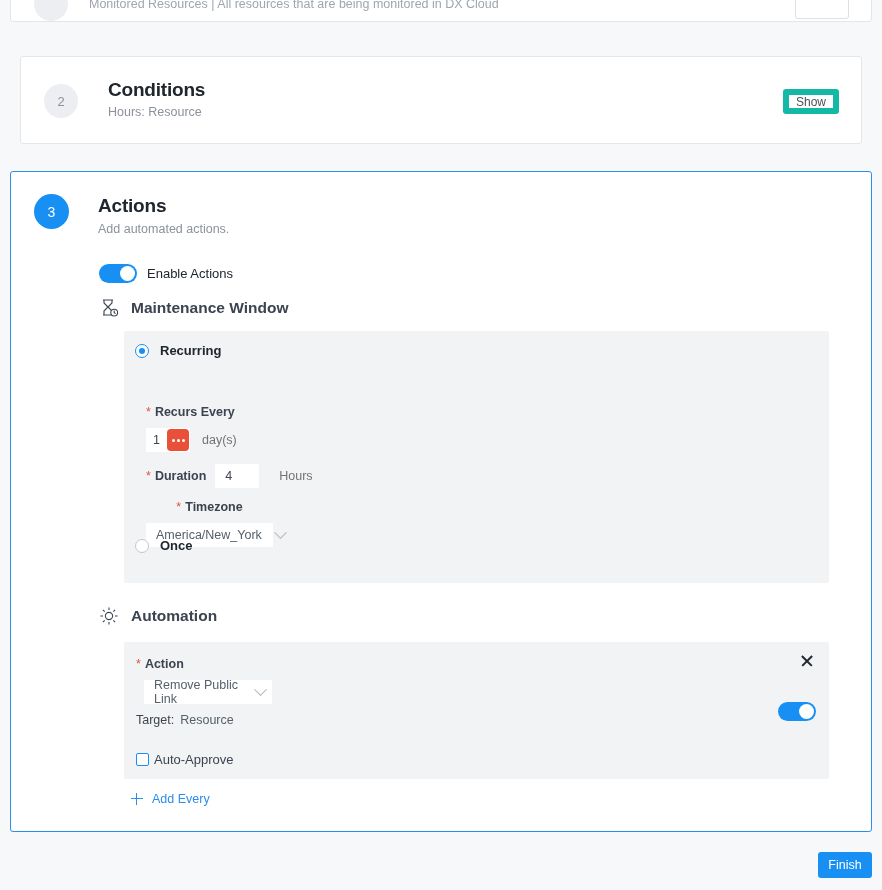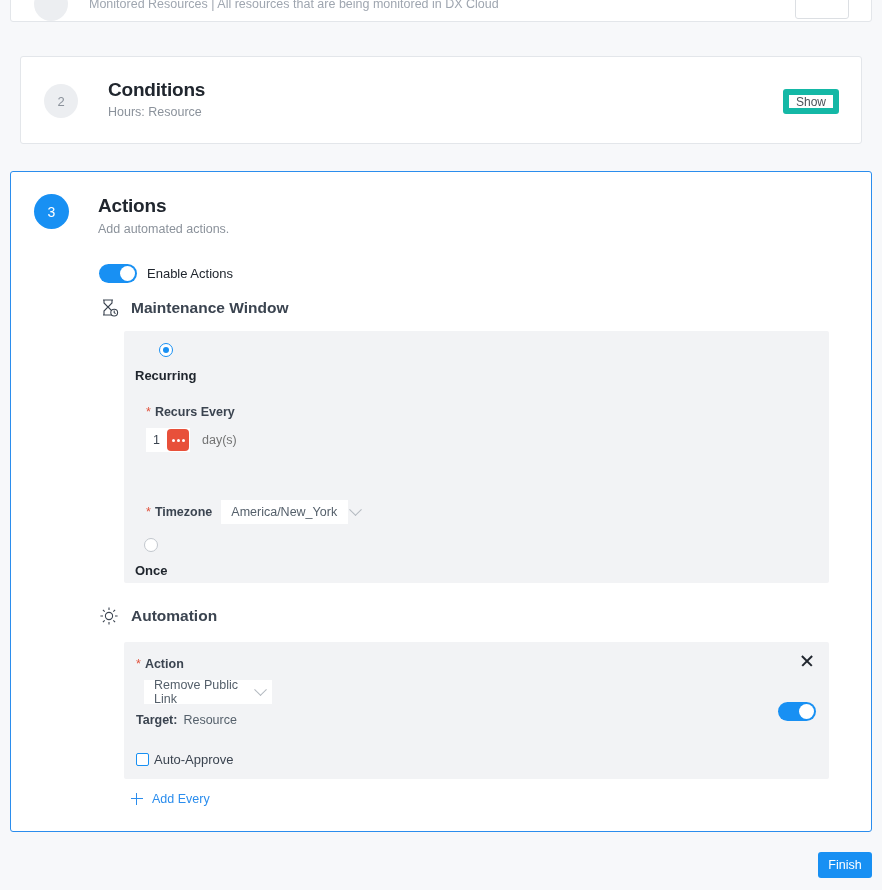--- a/index.html
+++ b/index.html
@@ -164,21 +164,21 @@
     flex: 0 0 auto; cursor: pointer;
   }
   .radio.checked { border-color: #1890f3; }
   .radio.checked::after {
     content: ""; position: absolute;
     left: 3px; top: 3px; width: 6px; height: 6px;
     border-radius: 50%; background: #1890f3;
   }
 
   .radio-row {
-    position: absolute; display: flex; align-items: center; gap: 11px; flex-direction: column;
+    position: absolute; display: flex; align-items: center; gap: 11px;
   }
   .radio-row .rlabel { font-size: 13px; font-weight: bold; color: #20262e; }
 
   .row-recurring { left: 11px; top: 12px; }
   .row-once      { left: 11px; top: 207px; }
 
   
   .field-row {
     position: absolute; display: flex; align-items: center;
   }
@@ -240,34 +240,34 @@
   .busy-badge i {
     width: 3px; height: 3px; border-radius: 50%;
     background: #ffffff; display: block;
   }
   .unit { font-size: 12.5px; color: #737373; }
 
   .row-duration { left: 22px; top: 133px; gap: 9px; }
   .row-duration .ctrl-input { width: 44px; }
   .row-duration .unit { margin-left: 11px; }
 
-  .row-timezone { left: 22px; top: 169px; gap: 9px; }
+  .row-timezone { left: 22px; top: 169px; gap: 9px; flex-direction: column; }
   .row-timezone .ctrl-select { width: 127px; }
 
   
   .auto-action-label { position: absolute; left: 12px; top: 15px; }
   .auto-action-select {
     position: absolute; left: 20px; top: 38px;
     width: 128px;
   }
   .auto-target {
     position: absolute; left: 12px; top: 71px;
     font-size: 12.5px; color: #3b4450;
   }
-  .auto-target b { font-weight: bold; }
+  .auto-target b { font-weight: normal; }
   .auto-target span { color: #55606b; font-weight: normal; margin-left: 6px; }
 
   .auto-close {
     position: absolute; right: 14px; top: 11px;
     width: 16px; height: 16px; cursor: pointer;
   }
   .auto-close::before, .auto-close::after {
     content: ""; position: absolute;
     left: 1px; top: 7px; width: 14px; height: 1.5px;
     background: #20262e;
@@ -379,20 +379,27 @@
           <span>1</span>
           <span class="busy-badge">
             <i></i>
               <i></i>
               <i></i>
           </span>
         </span>
         <span class="unit">day(s)</span>
       </div>
 
+      <div class="field-row row-duration">
+        <span class="flabel"><span class="req">*</span><span>Duration</span></span>
+        <span class="ctrl-input">
+          <span>4</span>
+        </span>
+        <span class="unit">Hours</span>
+      </div>
 
       <div class="field-row row-timezone">
         <span class="flabel"><span class="req">*</span><span>Timezone</span></span>
         <span class="ctrl-select">
           <span>America/New_York</span>
           <span class="caret"></span>
         </span>
       </div>
 
       <div class="radio-row row-once">

